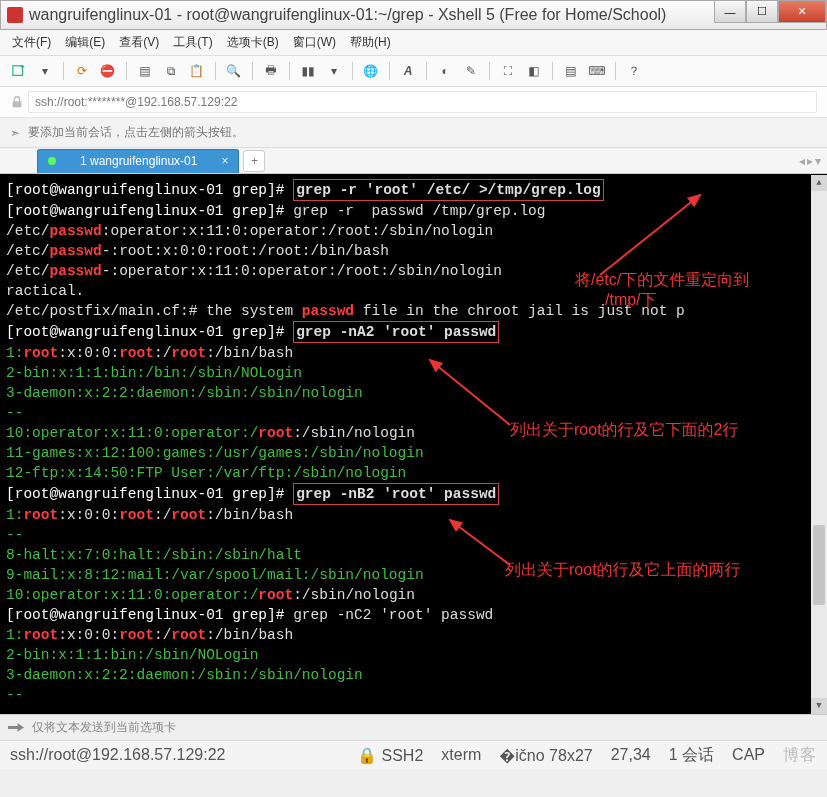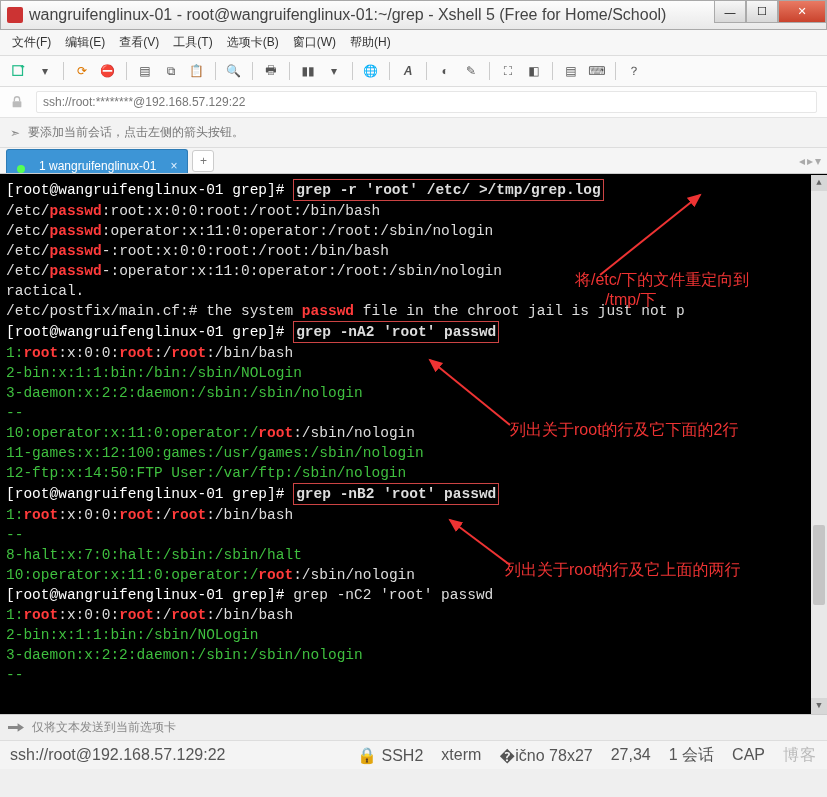--- a/index.html
+++ b/index.html
@@ -8,26 +8,26 @@
 .titlebar .ico { width: 16px; height: 16px; margin: 0 6px; background: #c33; border-radius: 2px; }
 .titlebar .title { flex: 1; color: #444; font-size: 16px; }
 .winbtns { display: flex; height: 100%; }
 .winbtn { width: 32px; height: 22px; display: flex; align-items: center; justify-content: center; border: 1px solid #aaa; border-top: none; background: linear-gradient(#f7f7f7,#d8d8d8); font-size: 11px; }
 .winbtn.close { background: linear-gradient(#e97a63,#c9432d); color: #fff; width: 48px; }
 .menubar { display: flex; gap: 14px; padding: 4px 12px; background: #f7f7f7; border-bottom: 1px solid #ddd; color: #333; }
 .toolbar { display: flex; align-items: center; gap: 4px; padding: 4px 8px; background: #fafafa; border-bottom: 1px solid #ddd; }
 .tb-item { width: 22px; height: 22px; display: flex; align-items: center; justify-content: center; color: #555; border-radius: 2px; }
 .tb-item svg { width: 14px; height: 14px; }
 .sep { width: 1px; height: 18px; background: #ccc; margin: 0 3px; }
-.addr { display: flex; align-items: center; padding: 4px 10px; gap: 12px; background: #fdfdfd; border-bottom: 1px solid #e3e3e3; }
+.addr { display: flex; align-items: center; padding: 4px 10px; gap: 4px; background: #fdfdfd; border-bottom: 1px solid #e3e3e3; }
 .lock { width: 14px; height: 14px; }
 .addrtxt { flex: 1; color: #777; background: #fff; border: 1px solid #e6e6e6; padding: 3px 6px; border-radius: 2px; }
 .hintbar { display: flex; align-items: center; gap: 8px; padding: 6px 10px; background: #f3f3f3; border-bottom: 1px solid #ddd; color: #777; }
 .tabs { display: flex; align-items: center; padding: 0 6px; background: #f5f5f5; border-bottom: 1px solid #ccc; height: 26px; }
-.tab { display: flex; align-items: flex-end; gap: 14px; height: 24px; padding: 0 10px; background: #3d95d6; color: #fff; border-radius: 3px 3px 0 0; border: 1px solid #2d7bb5; border-bottom: none; }
+.tab { display: flex; align-items: center; gap: 24px; height: 24px; padding: 0 10px; background: #3d95d6; color: #fff; border-radius: 3px 3px 0 0; border: 1px solid #2d7bb5; border-bottom: none; margin-left: 31px; }
 .tab .x { color: #dfefff; cursor: pointer; }
 .addtab { width: 22px; height: 22px; display: flex; align-items: center; justify-content: center; margin-left: 4px; border: 1px solid #ccc; background: #fff; color: #777; border-radius: 3px; }
 .tabs-nav { margin-left: auto; display: flex; gap: 2px; color: #aaa; }
 .term { background: #000; color: #ddd; font-family: "Consolas","Courier New",monospace; font-size: 14.5px; line-height: 20px; padding: 4px 6px 6px 6px; position: relative; overflow: hidden; border-top: 1px solid #000; }
 .term .line { white-space: pre; }
 .term .prompt { color: #fff; }
 .term .red { color: #ff3b3b; font-weight: bold; }
 .term .green { color: #3fbf3f; }
 .term .sep2 { color: #3fbf3f; }
 .boxcmd { border: 1px solid #c44; display: inline-block; padding: 0 2px; font-weight: bold; }
@@ -134,38 +134,39 @@
 </div>
 
 <div class="term" style="height:540px">
   <div class="scrollbar-fake">
     <div class="arup">▲</div>
       <div class="thumb"></div>
       <div class="ardn">▼</div>
   </div>
 
   <div class="line"><span class="prompt">[root@wangruifenglinux-01 grep]#</span> <span class="boxcmd">grep -r 'root' /etc/ &gt;/tmp/grep.log</span></div>
-  <div class="line"><span>/etc/</span><span class="red">passwd</span><span>:root:x:0:0:root:/root:/bin/bash</span></div>
+  <div class="line"><span class="prompt">[root@wangruifenglinux-01 grep]#</span><span> grep -r  passwd /tmp/grep.log</span></div>
   <div class="line"><span>/etc/</span><span class="red">passwd</span><span>:operator:x:11:0:operator:/root:/sbin/nologin</span></div>
   <div class="line"><span>/etc/</span><span class="red">passwd</span><span>-:root:x:0:0:root:/root:/bin/bash</span></div>
   <div class="line"><span>/etc/</span><span class="red">passwd</span><span>-:operator:x:11:0:operator:/root:/sbin/nologin</span></div>
   <div class="line"><span>ractical.</span></div>
   <div class="line"><span>/etc/postfix/main.cf:# the system </span><span class="red">passwd</span><span> file in the chroot jail is just not p</span></div>
   <div class="line"><span class="prompt">[root@wangruifenglinux-01 grep]#</span> <span class="boxcmd">grep -nA2 'root' passwd</span></div>
   <div class="line"><span class="green">1</span><span class="sep2">:</span><span class="red">root</span><span>:x:0:0:</span><span class="red">root</span><span>:/</span><span class="red">root</span><span>:/bin/bash</span></div>
   <div class="line"><span class="green">2</span><span class="sep2">-bin:x:1:1:bin:/bin:/sbin/NOLogin</span></div>
   <div class="line"><span class="green">3</span><span class="sep2">-daemon:x:2:2:daemon:/sbin:/sbin/nologin</span></div>
   <div class="line"><span class="sep2">--</span></div>
   <div class="line"><span class="green">10</span><span class="sep2">:operator:x:11:0:operator:/</span><span class="red">root</span><span>:/sbin/nologin</span></div>
   <div class="line"><span class="green">11</span><span class="sep2">-games:x:12:100:games:/usr/games:/sbin/nologin</span></div>
   <div class="line"><span class="green">12</span><span class="sep2">-ftp:x:14:50:FTP User:/var/ftp:/sbin/nologin</span></div>
   <div class="line"><span class="prompt">[root@wangruifenglinux-01 grep]#</span> <span class="boxcmd">grep -nB2 'root' passwd</span></div>
   <div class="line"><span class="green">1</span><span class="sep2">:</span><span class="red">root</span><span>:x:0:0:</span><span class="red">root</span><span>:/</span><span class="red">root</span><span>:/bin/bash</span></div>
   <div class="line"><span class="sep2">--</span></div>
   <div class="line"><span class="green">8</span><span class="sep2">-halt:x:7:0:halt:/sbin:/sbin/halt</span></div>
+  <div class="line"><span class="green">9</span><span class="sep2">-mail:x:8:12:mail:/var/spool/mail:/sbin/nologin</span></div>
   <div class="line"><span class="green">10</span><span class="sep2">:operator:x:11:0:operator:/</span><span class="red">root</span><span>:/sbin/nologin</span></div>
   <div class="line"><span class="prompt">[root@wangruifenglinux-01 grep]#</span><span> grep -nC2 'root' passwd</span></div>
   <div class="line"><span class="green">1</span><span class="sep2">:</span><span class="red">root</span><span>:x:0:0:</span><span class="red">root</span><span>:/</span><span class="red">root</span><span>:/bin/bash</span></div>
   <div class="line"><span class="green">2</span><span class="sep2">-bin:x:1:1:bin:/sbin/NOLogin</span></div>
   <div class="line"><span class="green">3</span><span class="sep2">-daemon:x:2:2:daemon:/sbin:/sbin/nologin</span></div>
   <div class="line"><span class="sep2">--</span></div>
 
   <svg class="arrow" style="left:0;top:0" width="800" height="540">
     <defs>
         <marker id="ah" markerWidth="8" markerHeight="8" refX="6" refY="3" orient="auto">

